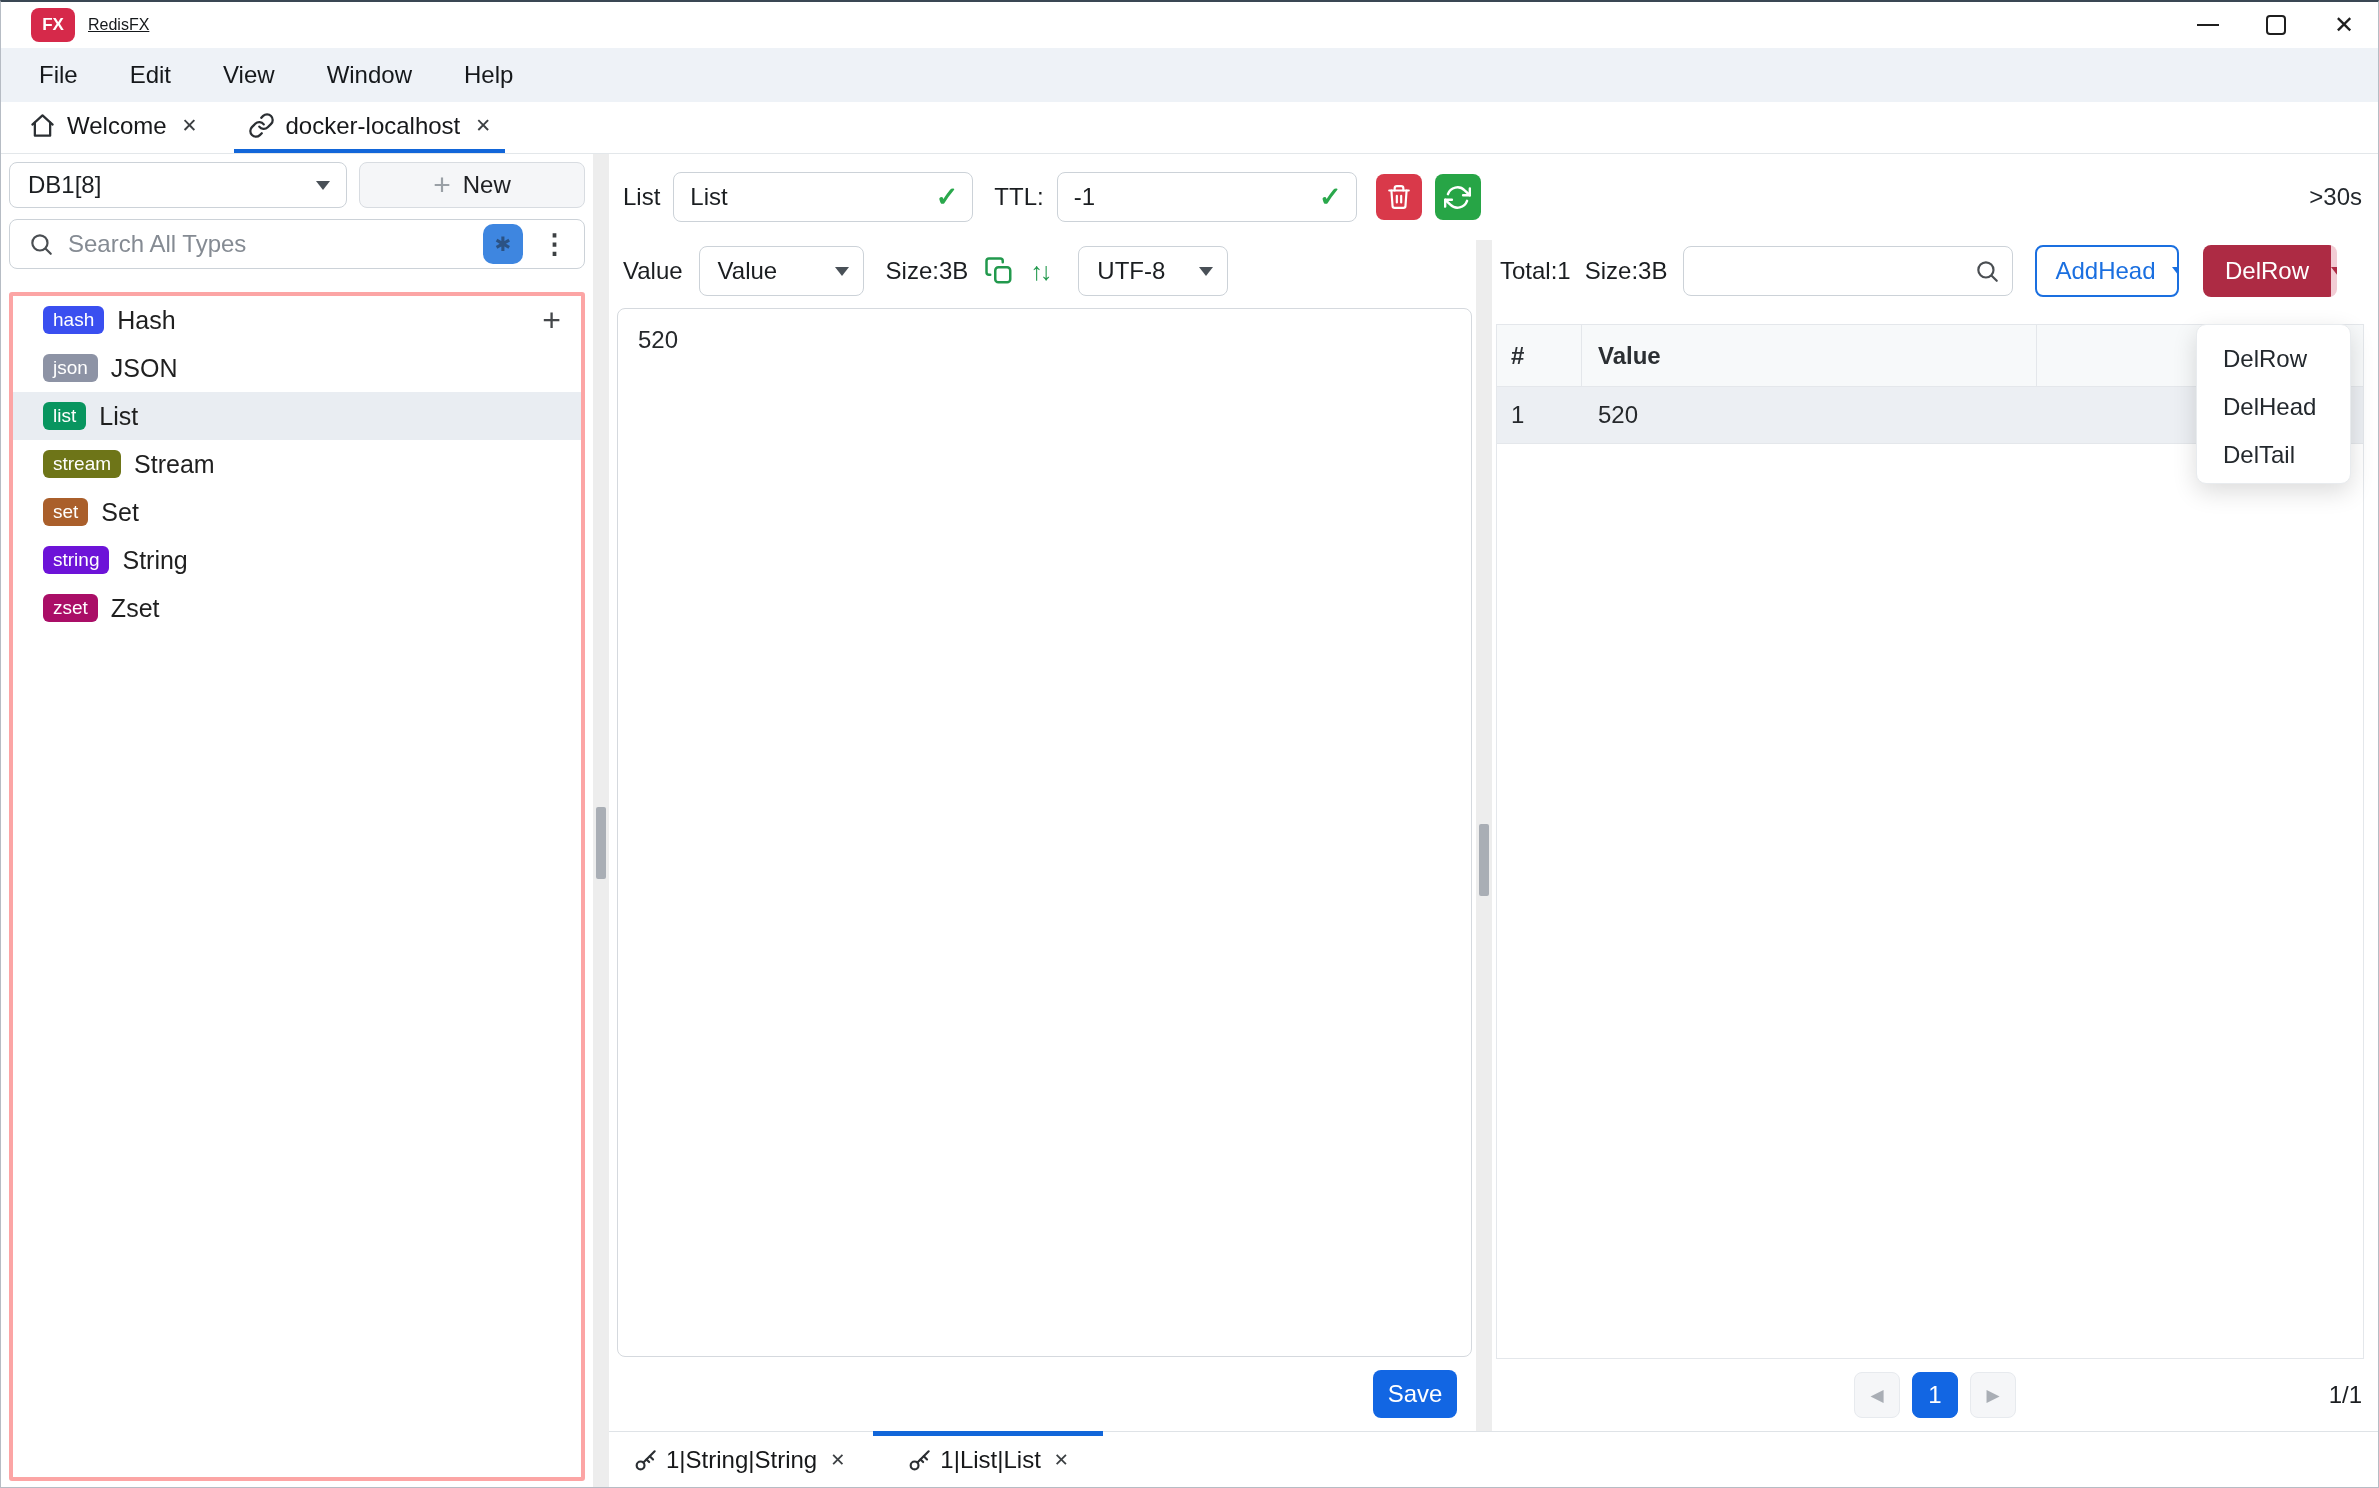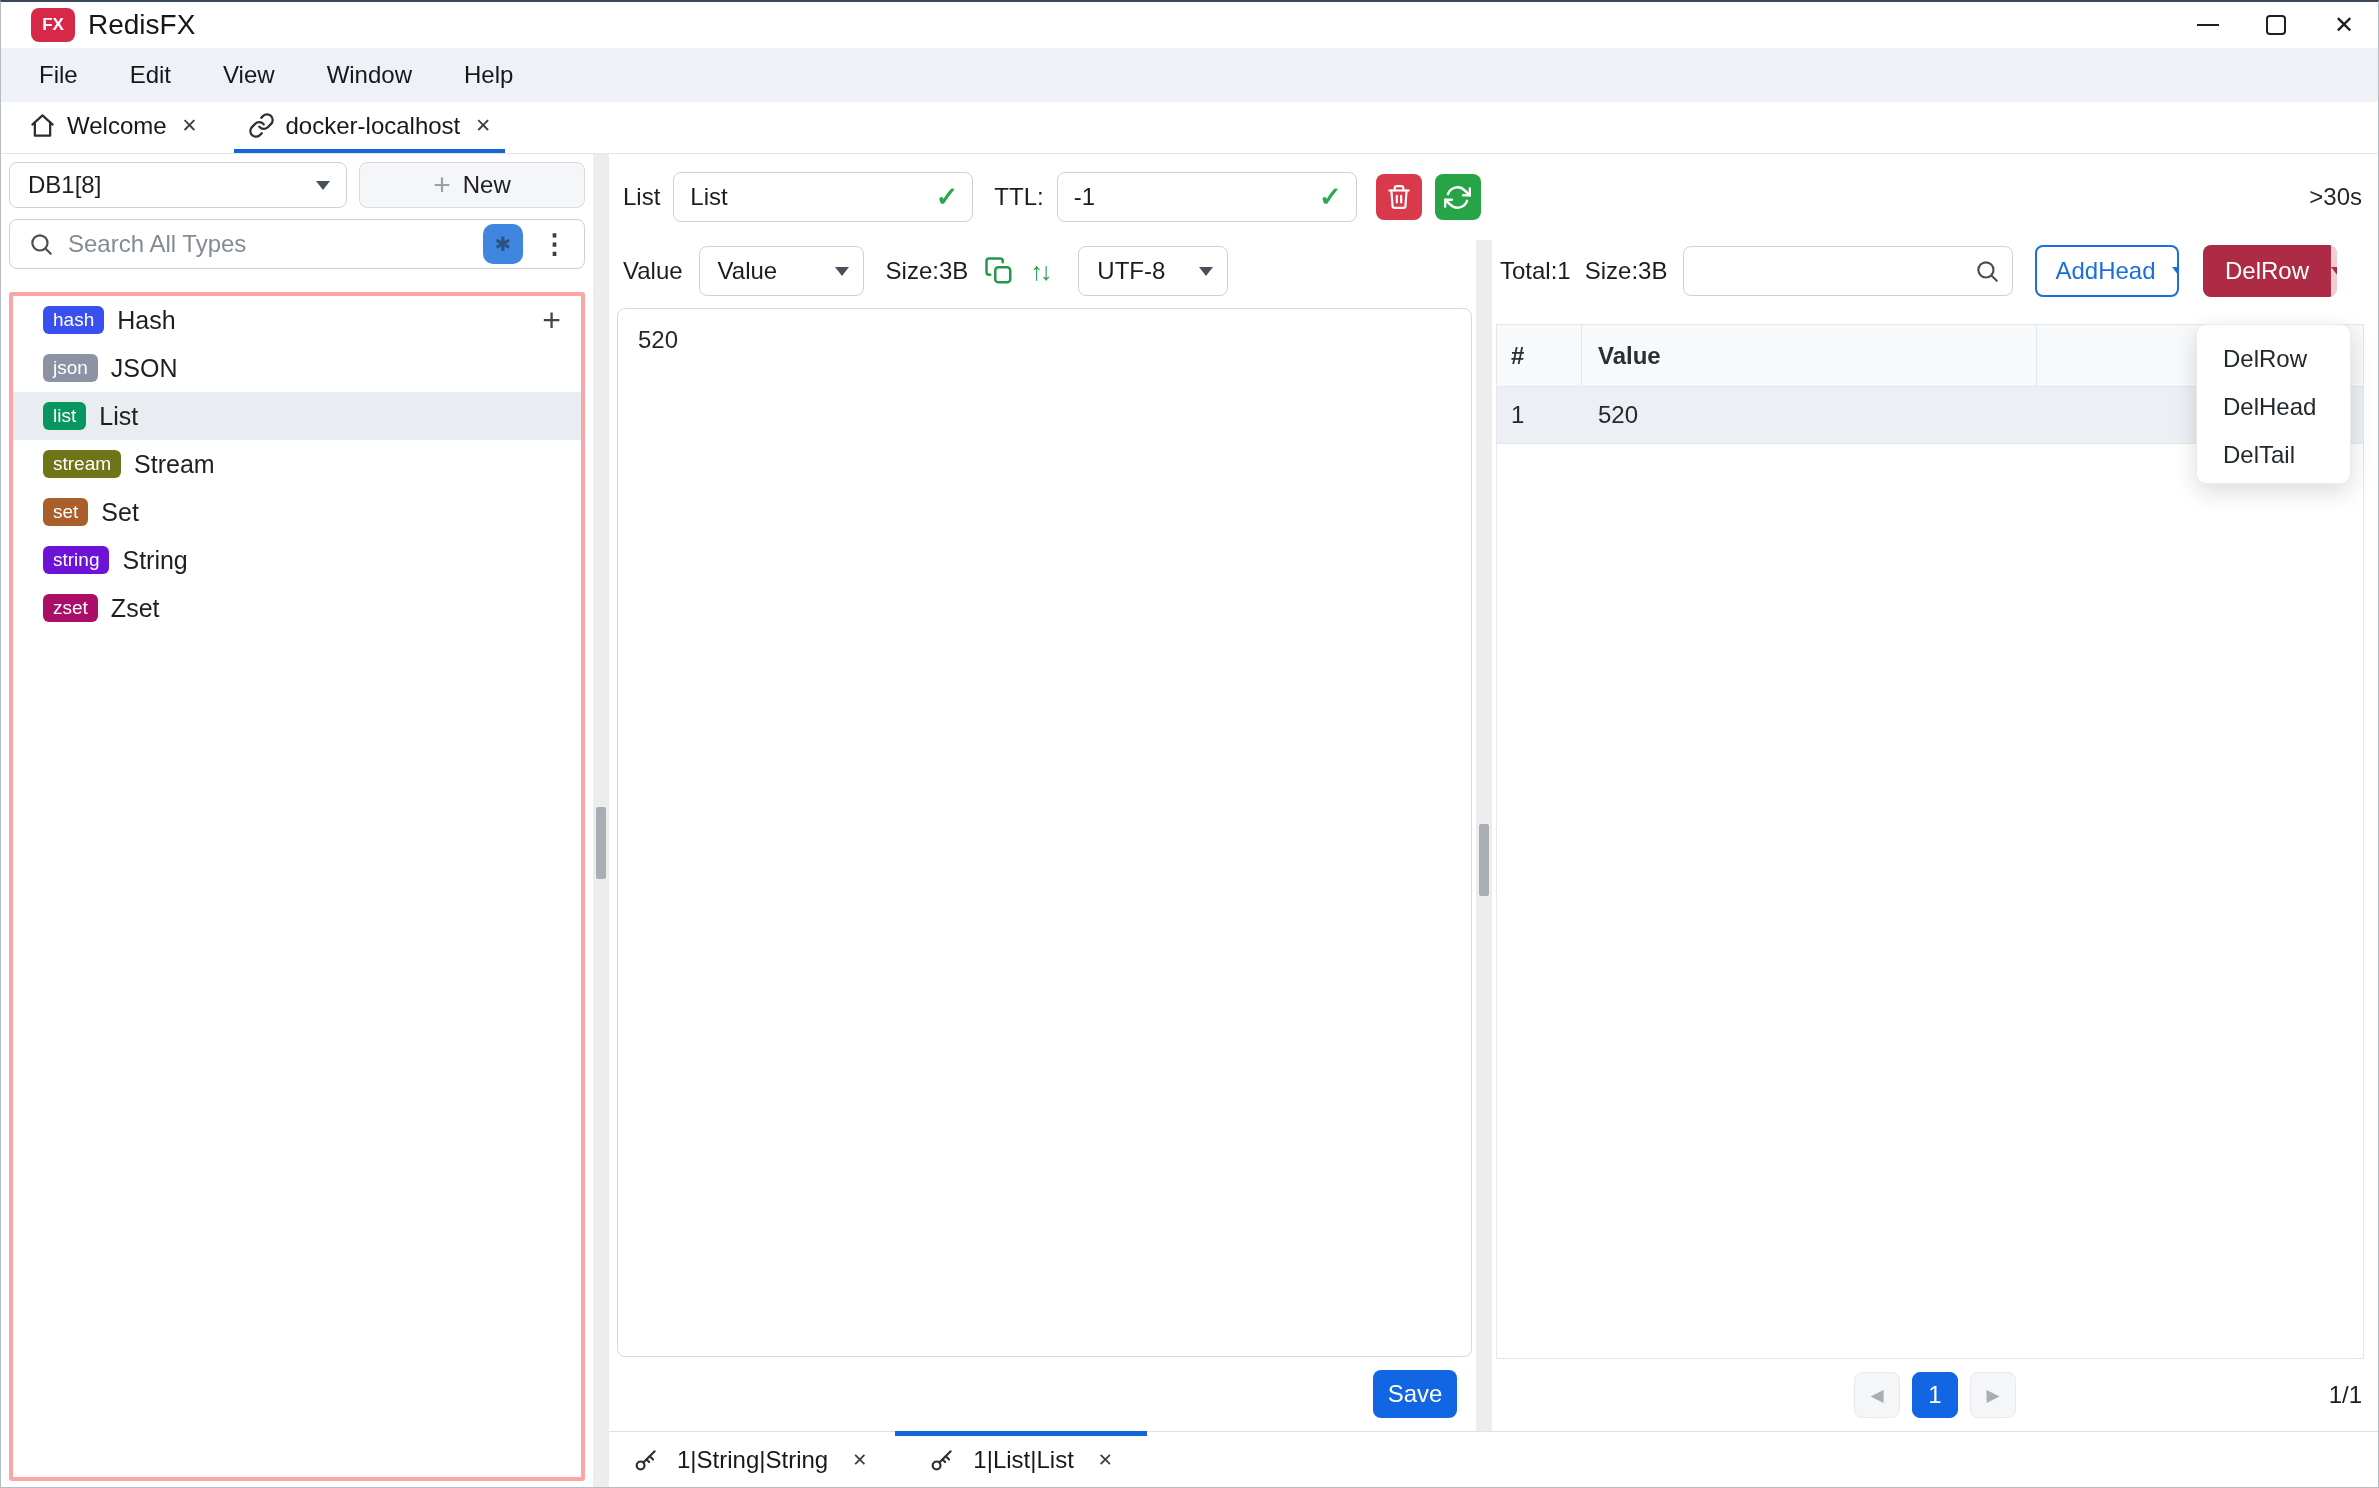--- a/index.html
+++ b/index.html
@@ -9,21 +9,21 @@
     background:#ffffff; color:#1b1e21;
     border:1px solid #b6bcc4; border-top:2px solid #3a4754;
     overflow:hidden; position:relative;
   }
   svg { display:block; }
 
   
   .titlebar { height:46px; display:flex; align-items:center; background:#fff; }
   .logo { width:44px; height:34px; margin-left:30px; border-radius:8px; background:#d6294a;
           color:#fff; font-size:17px; font-weight:bold; display:flex; align-items:center; justify-content:center; }
-  .apptitle { margin-left:13px; font-size:28px; color:#15181b; }
+  .apptitle { margin-left:13px; font-size:16px; color:#15181b;text-decoration:underline; }
   .wincontrols { margin-left:auto; display:flex; height:100%; }
   .winbtn { width:68px; height:100%; display:flex; align-items:center; justify-content:center; color:#1f1f1f; font-size:24px; }
   .min-line { width:22px; height:2px; background:#1f1f1f; }
   .max-box { width:20px; height:20px; border:2px solid #1f1f1f; border-radius:4px; }
 
   
   .menubar { height:54px; background:#eef2f7; display:flex; align-items:center; padding-left:12px; }
   .menuitem { font-size:24px; color:#15181b; padding:0 26px; height:100%; display:flex; align-items:center; }
 
   
@@ -134,21 +134,21 @@
   .ditem { height:48px; display:flex; align-items:center; padding-left:26px; font-size:24px; color:#23282d; }
 
   .pagrow { height:72px; flex:none; position:relative; display:flex; align-items:center; justify-content:center; gap:12px; }
   .pgbtn { width:46px; height:46px; border-radius:8px; border:1px solid #e7eaee; background:#f5f6f8;
            color:#a9aeb5; font-size:17px; display:flex; align-items:center; justify-content:center; font-family:inherit; }
   .pgbtn.current { background:#1266e3; border-color:#1266e3; color:#fff; font-size:24px; }
   .pagesummary { position:absolute; right:16px; font-size:24px; color:#1b1e21; }
 
   
   .bottomtabs { height:56px; flex:none; border-top:1px solid #dfe3e7; display:flex; align-items:stretch; padding-left:6px; }
-  .btab { position:relative; display:flex; align-items:center; gap:18px; padding:0 18px; font-size:24px; color:#17181a; }
+  .btab { position:relative; display:flex; align-items:center; gap:7px; padding:0 18px; font-size:24px; color:#17181a; }
   .btab + .btab { margin-left:26px; }
   .btab.active::before { content:""; position:absolute; top:-1px; left:-16px; right:-16px; height:5px; background:#1266d9; }
   .btab .close { font-size:18px; color:#3c4043; margin-left:6px; }
 </style>
 </head>
 <body>
 
 <div class="titlebar">
   <div class="logo">FX</div>
   <div class="apptitle">RedisFX</div>

